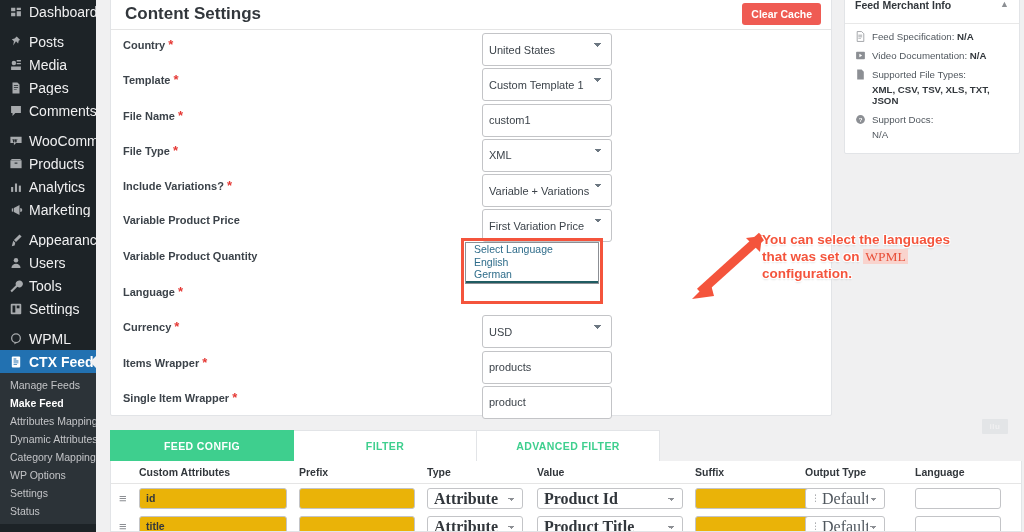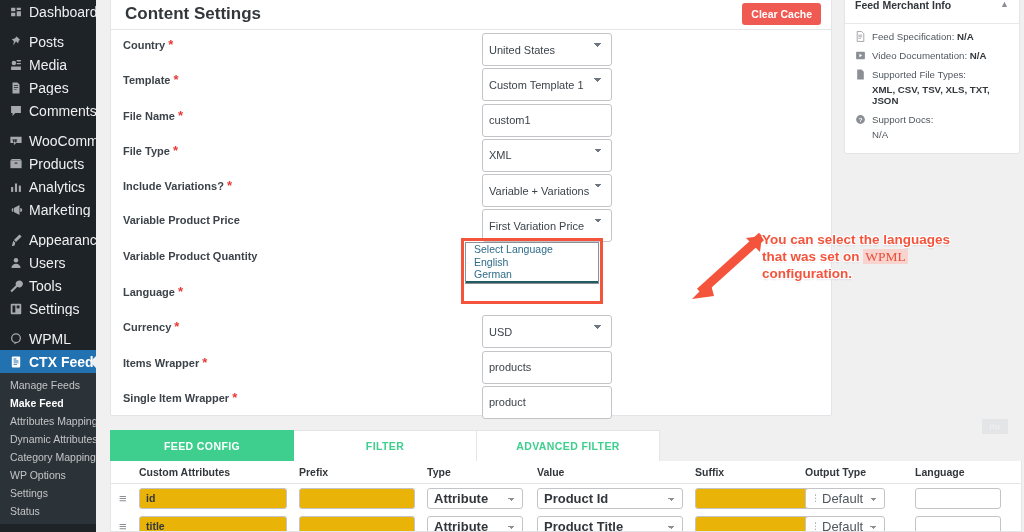--- a/index.html
+++ b/index.html
@@ -299,23 +299,23 @@
     border: 1px solid #c3c4c7; border-radius: 3px;
     background: #eab308; font-size: 10.5px; font-weight: bold;
     color: #32373c; padding: 0 6px;
     font-family: "Liberation Sans", sans-serif;
     outline: none;
   }
   .tin.narrow { width: 116px; font-weight: normal; }
   .tsel {
     width: 96px; height: 21px;
     border: 1px solid #c3c4c7; border-radius: 3px;
-    background: #fff; font-size: 13px; font-weight: bold;
+    background: #fff; font-size: 16px; font-weight: bold;
     color: #32373c; padding: 0 16px 0 6px;
-    font-family: Liberation Sans, sans-serif;
+    font-family: Liberation Serif, serif;
     -webkit-appearance: none; appearance: none; outline: none;
     background-image:
       linear-gradient(45deg, transparent 50%, #8c8f94 50%),
       linear-gradient(135deg, #8c8f94 50%, transparent 50%);
     background-position: calc(100% - 11px) 9px, calc(100% - 8px) 9px;
     background-size: 3.5px 3.5px, 3.5px 3.5px;
     background-repeat: no-repeat;
   }
   .tsel.wide { width: 146px; }
   .tsel.out { width: 80px; font-weight: normal; color: #50575e; }

